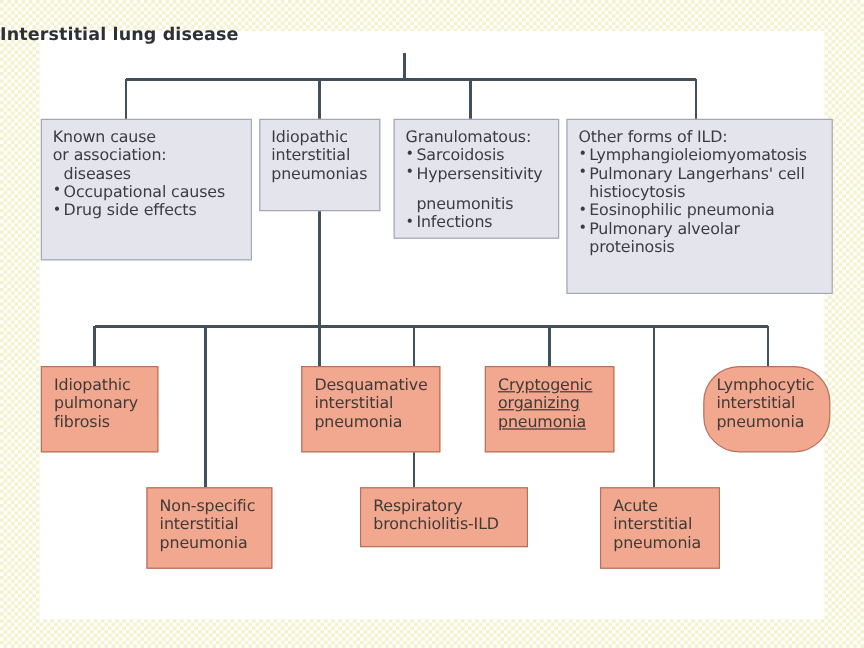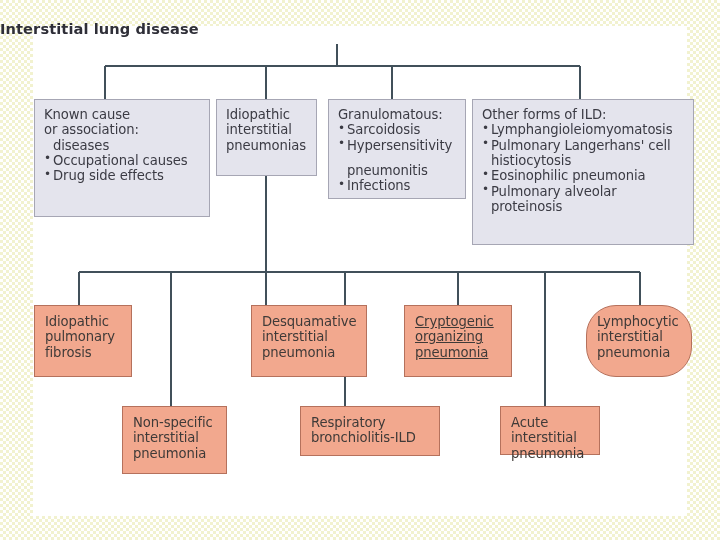--- a/index.html
+++ b/index.html
@@ -216,20 +216,20 @@
       <span class="hd">Non-specific</span>
       <span class="hd">interstitial</span>
       <span class="hd">pneumonia</span>
     </div>
 
     <div class="node salmon" style="left:300px; top:406px; width:140px; height:50px;">
       <span class="hd">Respiratory</span>
       <span class="hd">bronchiolitis-ILD</span>
     </div>
 
-    <div class="node salmon" style="left:500px; top:406px; width:100px; height:49px;">
+    <div class="node salmon" style="left:500px; top:406px; width:100px; height:68px;">
       <span class="hd">Acute</span>
       <span class="hd">interstitial</span>
       <span class="hd">pneumonia</span>
     </div>
 
   </div>
 </div>
 
 </body></html>

